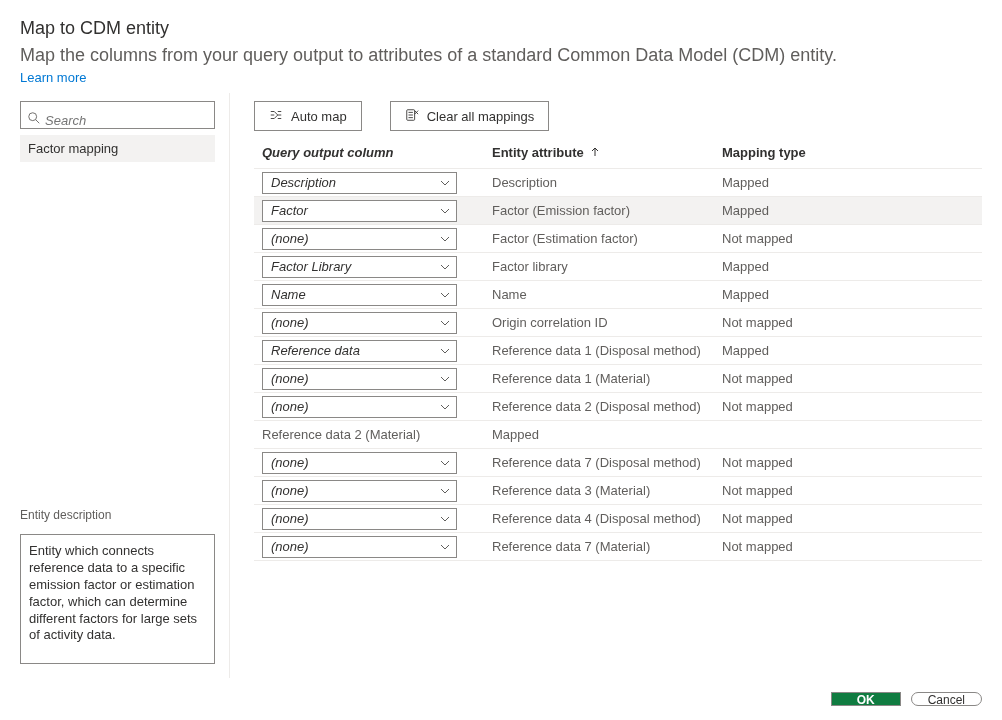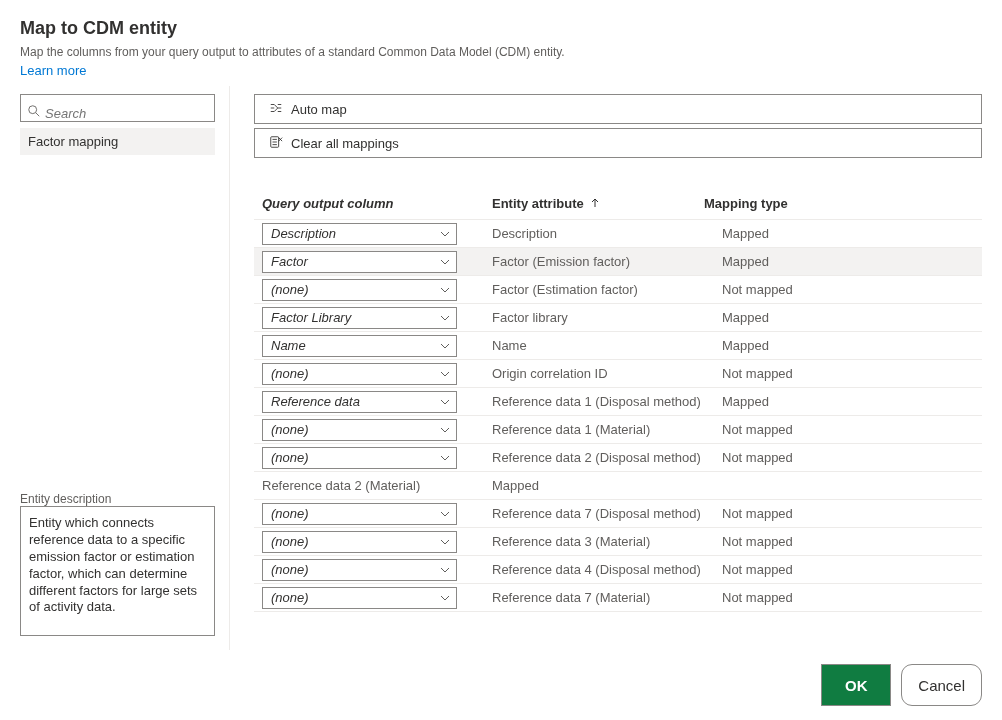--- a/index.html
+++ b/index.html
@@ -7,22 +7,22 @@
   font-family: "Segoe UI", -apple-system, sans-serif;
   font-size: 13px;
   color: #323130;
   background: #fff;
   width: 1002px;
   height: 720px;
   display: flex;
   flex-direction: column;
 }
 .header { padding: 18px 20px 8px 20px; }
-.header h1 { font-size: 18px; font-weight: 700; color: #323130; margin-bottom: 6px; }
-.header .subtitle { font-size: 12px; color: #605e5c; margin-bottom: 4px; }
+.header h1 { font-size: 18px; font-weight: 400; color: #323130; margin-bottom: 6px; }
+.header .subtitle { font-size: 18px; color: #605e5c; margin-bottom: 4px; }
 .header .learn-link { font-size: 13px; color: #0078d4; text-decoration: none; cursor: pointer; }
 
 .content { display: flex; flex: 1; overflow: hidden; }
 
 .sidebar {
   width: 230px;
   padding: 8px 14px 14px 20px;
   display: flex;
   flex-direction: column;
   border-right: 1px solid #edebe9;
@@ -42,32 +42,32 @@
 }
 .entity-list { margin-top: 6px; flex: 1; }
 .entity-item {
   background: #f3f2f1;
   padding: 6px 8px;
   font-size: 13px;
   color: #323130;
   cursor: pointer;
 }
 .desc-section { margin-top: auto; }
-.desc-label { font-size: 12px; color: #605e5c; margin-bottom: 0; }
+.desc-label { font-size: 12px; color: #605e5c; margin-bottom: 12px; }
 .desc-box {
   border: 1px solid #8a8886;
   padding: 8px;
   font-size: 13px;
   color: #323130;
   height: 130px;
   line-height: 1.3;
 }
 
 .main { flex: 1; padding: 8px 20px 0 24px; overflow: hidden; display: flex; flex-direction: column; }
-.toolbar { display: flex; gap: 4px; margin-bottom: 32px; flex-direction: column; }
+.toolbar { display: flex; gap: 28px; margin-bottom: 8px; }
 .toolbar button {
   background: #fff;
   border: 1px solid #8a8886;
   height: 30px;
   padding: 0 14px;
   font-size: 13px;
   color: #323130;
   cursor: pointer;
   display: flex;
   align-items: center;
@@ -75,21 +75,21 @@
 }
 
 .table { flex: 1; }
 .thead {
   display: flex;
   padding: 6px 8px 8px 8px;
   border-bottom: 1px solid #edebe9;
 }
 .thead .col { font-size: 13px; font-weight: 600; color: #323130; }
 .col-out { width: 230px; font-style: italic; }
-.col-attr { width: 212px; display:flex; align-items:center; gap:6px; }
+.col-attr { width: 230px; display:flex; align-items:center; gap:6px; }
 .col-type { flex: 1; }
 
 .trow {
   display: flex;
   align-items: center;
   padding: 4px 8px;
   border-bottom: 1px solid #edebe9;
   height: 28px;
 }
 .trow.highlight { background: #f3f2f1; }
@@ -112,24 +112,24 @@
 }
 .select-box .chev { display:flex; }
 
 .footer {
   display: flex;
   justify-content: flex-end;
   gap: 10px;
   padding: 14px 20px;
 }
 .footer button {
-  height: 42px;
+  height: 14px;
   min-width: 70px;
   padding: 0 16px;
-  font-size: 15px;
+  font-size: 12px;
   border: 1px solid #8a8886;
   cursor: pointer;
 }
 .btn-primary { background: #107c41; border-color: #107c41; color: #fff; font-weight: 600; }
 .btn-default { background: #fff; color: #323130; border-radius: 11px; }
 </style>
 </head>
 <body>
 
 <div class="header">

